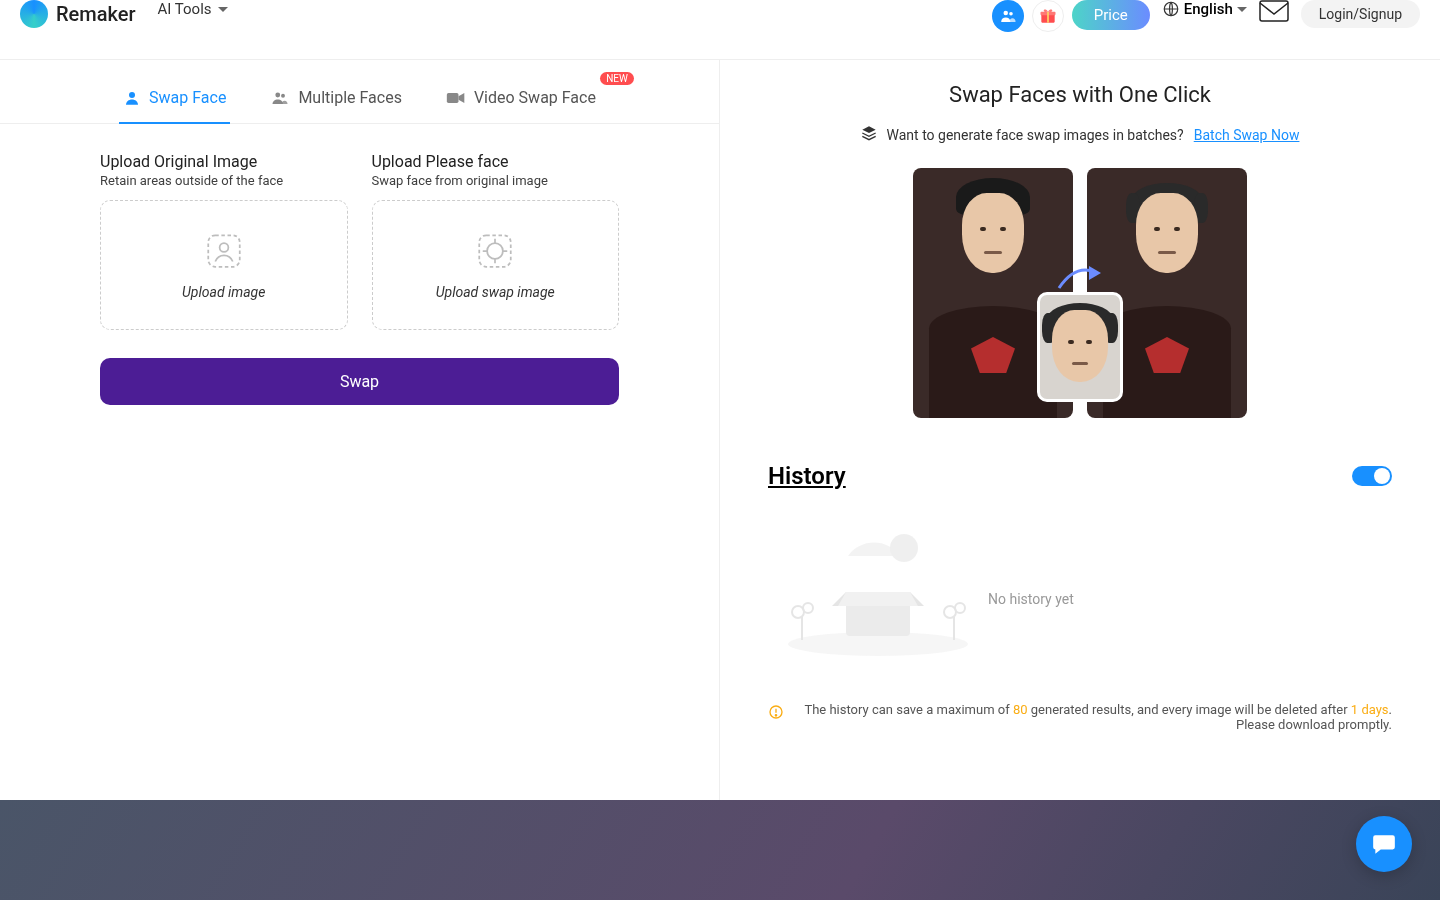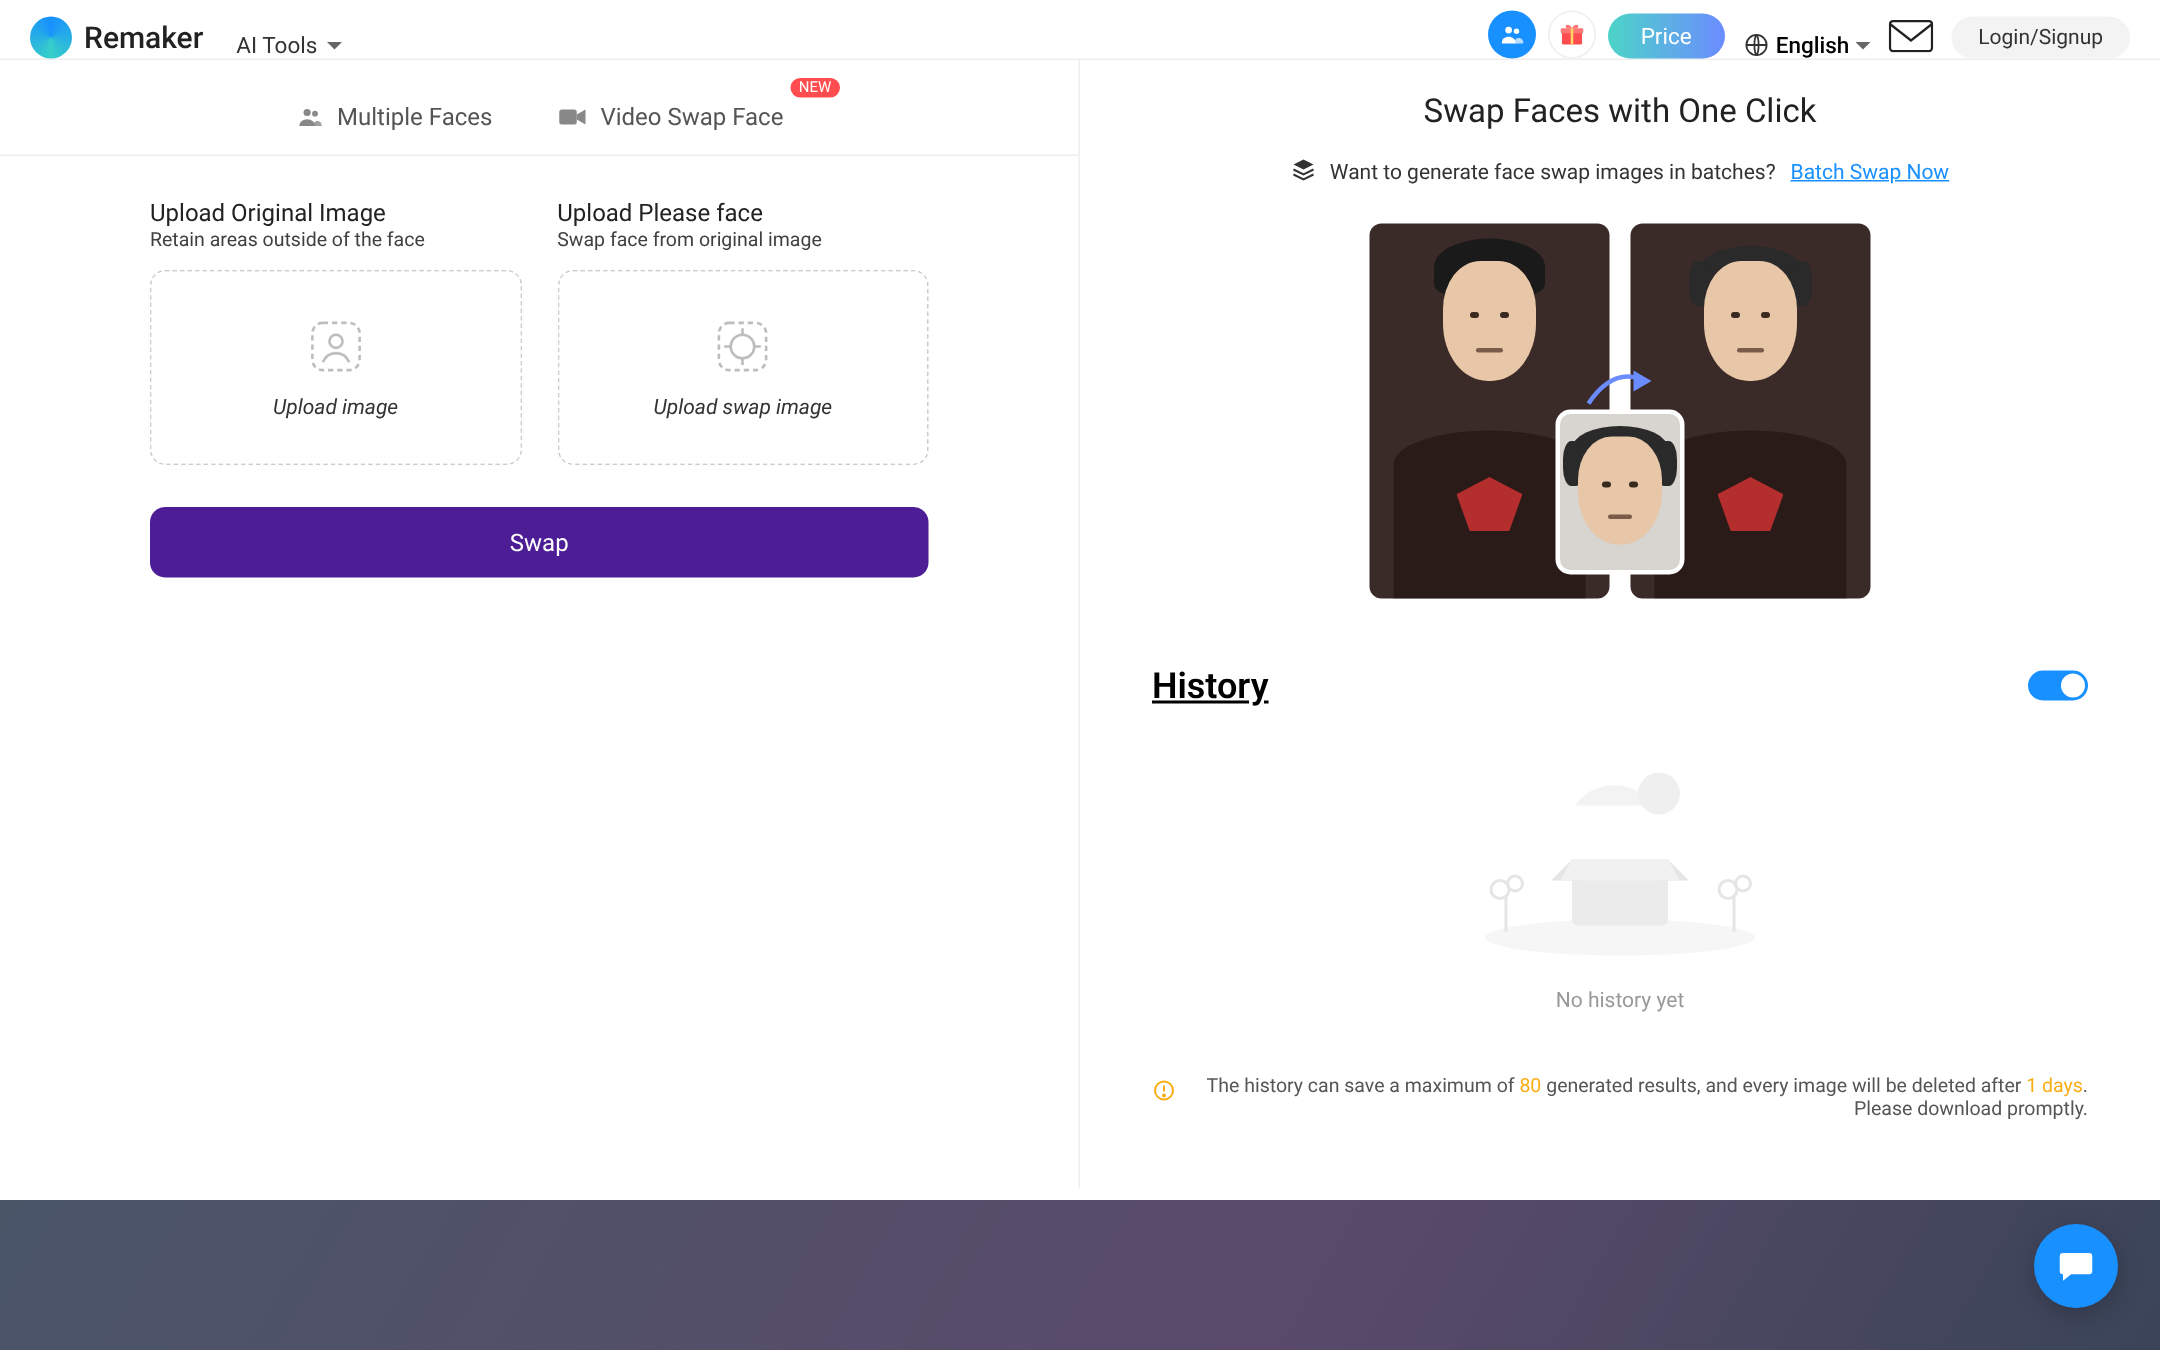--- a/index.html
+++ b/index.html
@@ -1,19 +1,19 @@
 <!DOCTYPE html>
 <html><head>
   <meta charset="utf-8">
   <style>
     * { margin: 0; padding: 0; box-sizing: border-box; font-family: -apple-system, BlinkMacSystemFont, "Segoe UI", Roboto, sans-serif; }
     body { width: 1440px; height: 900px; background: #fff; overflow: hidden; }
 
     
-    .header { height: 40px; display: flex; align-items: flex-end; padding: 0 20px; border-bottom: 1px solid #eee; }
+    .header { height: 60px; display: flex; align-items: flex-start; padding: 0 20px; border-bottom: 1px solid #eee; }
     .logo { display: flex; align-items: center; gap: 8px; cursor: pointer; }
     .logo-circle { width: 28px; height: 28px; border-radius: 50%; background: conic-gradient(#1890ff, #36cfc9, #1890ff); }
     .logo-text { font-size: 20px; font-weight: 500; color: #222; }
     .nav-dropdown { display: flex; align-items: center; gap: 6px; margin-left: 22px; color: #333; font-size: 15px; cursor: pointer; }
     .spacer { flex: 1; }
     .icon-btn { width: 32px; height: 32px; border-radius: 50%; display: flex; align-items: center; justify-content: center; margin-left: 8px; cursor: pointer; }
     .community-icon { background: #1890ff; }
     .gift-icon { background: #fff; border: 1px solid #eee; }
     .price-btn { margin-left: 8px; padding: 6px 22px; border-radius: 18px; background: linear-gradient(90deg, #4dd4c8, #6b8cff); color: #fff; font-size: 15px; cursor: pointer; border: none; }
     .lang { display: flex; align-items: center; gap: 4px; margin-left: 12px; font-size: 15px; font-weight: 500; cursor: pointer; }
@@ -66,21 +66,21 @@
     .inset .hair-b { top: 8%; width: 64px; height: 30px; }
     .inset .eyes { top: 30px; gap: 12px; }
     .inset .mouth { top: 52px; width: 16px; }
     .arrow-svg { position: absolute; top: 36%; left: 50%; transform: translateX(-50%); z-index: 3; }
 
     .history-row { display: flex; align-items: center; justify-content: space-between; margin-top: 44px; }
     .history-title { font-size: 24px; font-weight: 600; text-decoration: underline; }
     .toggle { width: 40px; height: 20px; background: #1890ff; border-radius: 10px; position: relative; cursor: pointer; }
     .toggle::after { content: ""; position: absolute; right: 2px; top: 2px; width: 16px; height: 16px; background: #fff; border-radius: 50%; }
 
-    .empty { margin-top: 30px; display: flex; flex-direction: column; align-items: center; }
+    .empty { margin-top: 30px; display: flex; flex-direction: row; align-items: center; }
     .empty svg { opacity: .5; }
     .empty-text { color: #999; font-size: 14px; margin-top: 18px; }
 
     .note { display: flex; gap: 10px; align-items: flex-start; margin-top: 42px; font-size: 13px; color: #555; }
     .note-icon { flex-shrink: 0; margin-top: 2px; }
     .note-hl { color: #faad14; }
     .note-body { text-align: right; }
 
     
     .footer { position: absolute; bottom: 0; left: 0; right: 0; height: 100px; background: linear-gradient(120deg, #4a5568 0%, #5a4a6a 60%, #3a4458 100%); }
@@ -133,20 +133,29 @@
         <rect x="1" y="1" width="28" height="20" rx="2"></rect>
         <path d="M1 3l14 11L29 3"></path>
       </svg>
   </div>
   <button class="login-btn">Login/Signup</button>
 </div>
 
 <div class="main">
   <div class="left">
     <div class="tabs">
+      <div class="tab active">
+        <span class="tab-icon">
+            <svg width="18" height="18" viewBox="0 0 24 24" fill="#1890ff">
+              <circle cx="12" cy="8" r="4"></circle>
+              <path d="M4 21c0-4 3.6-7 8-7s8 3 8 7z"></path>
+            </svg>
+          </span>
+        <span>Swap Face</span>
+      </div>
       <div class="tab">
         <span class="tab-icon">
             <svg width="20" height="18" viewBox="0 0 24 24" fill="#888">
               <circle cx="9" cy="8" r="3.2"></circle>
               <circle cx="16" cy="9" r="2.6"></circle>
               <path d="M2 20c0-3.2 3-6 7-6s7 2.8 7 6z"></path>
               <path d="M14 20c0-2.2 1.8-4.4 4.2-4.4s3.8 2.2 3.8 4.4z" opacity=".8"></path>
             </svg>
           </span>
         <span>Multiple Faces</span>

